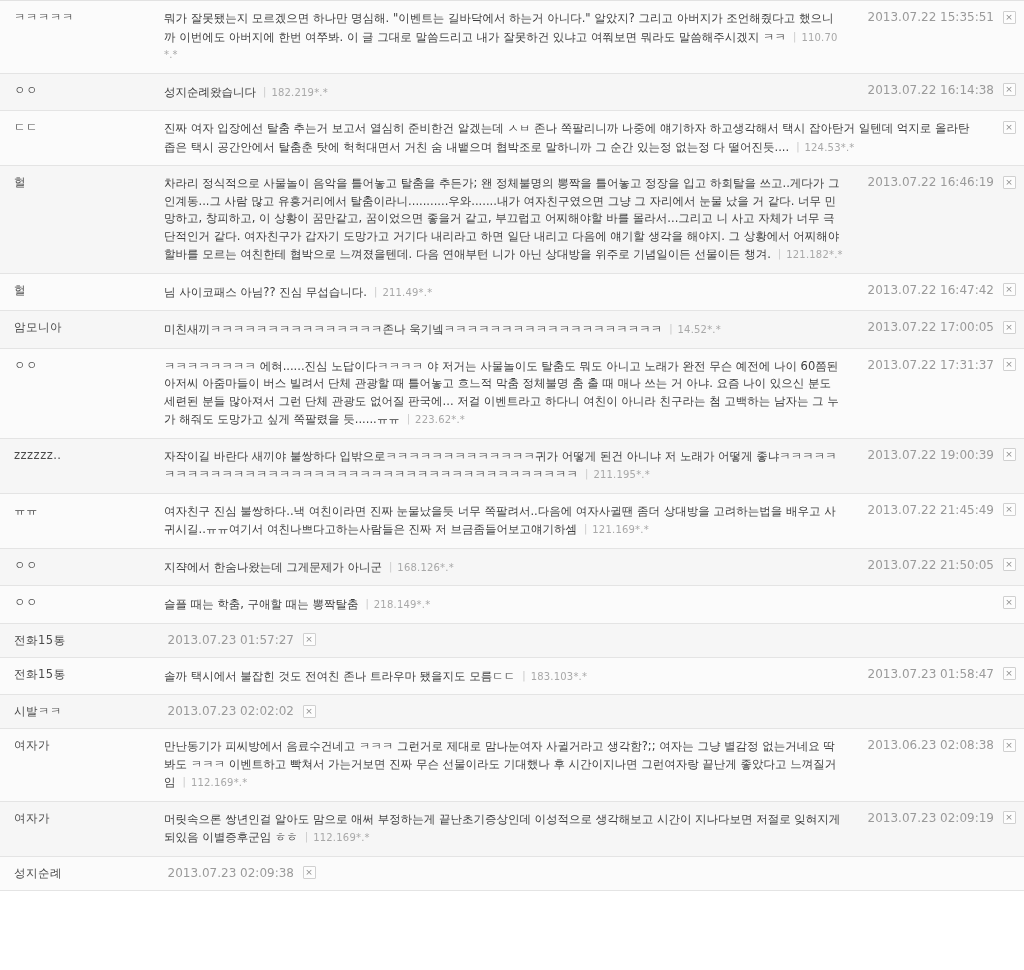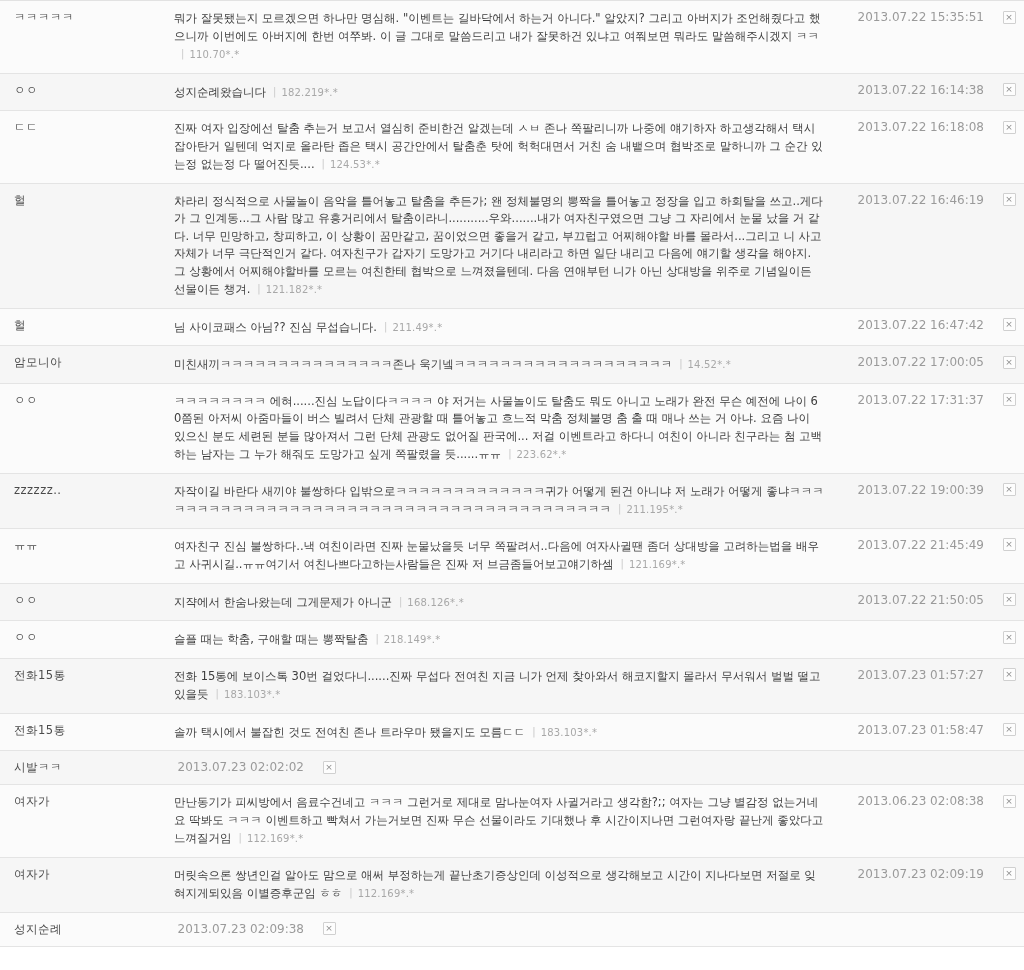--- a/index.html
+++ b/index.html
@@ -18,21 +18,20 @@
     width: 1024px;
     border-top: 1px solid #e2e2e2;
   }
   .comment-row {
     display: flex;
     align-items: stretch;
     border-bottom: 1px solid #e4e4e4;
     background: #fbfbfb;
     min-height: 30px;
     box-sizing: border-box;
-    gap: 10px;
   }
   .comment-row.alt {
     background: #f6f6f6;
   }
   .col-author {
     width: 158px;
     min-width: 158px;
     box-sizing: border-box;
     padding: 9px 8px 9px 14px;
     font-size: 11.5px;
@@ -111,21 +110,20 @@
     </div>
     <div class="comment-row alt">
       <div class="col-author">ㅇㅇ</div>
       <div class="col-body"><span class="body-text">성지순례왔습니다</span><span class="ip-sep">|</span><span class="ip">182.219*.*</span></div>
       <div class="col-date">2013.07.22 16:14:38</div>
       <div class="col-del"><span class="del-btn">×</span></div>
     </div>
     <div class="comment-row">
       <div class="col-author">ㄷㄷ</div>
       <div class="col-body"><span class="body-text">진짜 여자 입장에선 탈춤 추는거 보고서 열심히 준비한건 알겠는데 ㅅㅂ 존나 쪽팔리니까 나중에 얘기하자 하고생각해서 택시 잡아탄거 일텐데 억지로 올라탄 좁은 택시 공간안에서 탈춤춘 탓에 헉헉대면서 거친 숨 내뱉으며 협박조로 말하니까 그 순간 있는정 없는정 다 떨어진듯....</span><span class="ip-sep">|</span><span class="ip">124.53*.*</span></div>
-      <div class="col-date">2013.07.22 16:18:08</div>
       <div class="col-del"><span class="del-btn">×</span></div>
     </div>
     <div class="comment-row alt">
       <div class="col-author">헐</div>
       <div class="col-body"><span class="body-text">차라리 정식적으로 사물놀이 음악을 틀어놓고 탈춤을 추든가; 왠 정체불명의 뽕짝을 틀어놓고 정장을 입고 하회탈을 쓰고..게다가 그 인계동...그 사람 많고 유흥거리에서 탈춤이라니...........우와.......내가 여자친구였으면 그냥 그 자리에서 눈물 났을 거 같다. 너무 민망하고, 창피하고, 이 상황이 꿈만같고, 꿈이었으면 좋을거 같고, 부끄럽고 어찌해야할 바를 몰라서...그리고 니 사고 자체가 너무 극단적인거 같다. 여자친구가 갑자기 도망가고 거기다 내리라고 하면 일단 내리고 다음에 얘기할 생각을 해야지. 그 상황에서 어찌해야할바를 모르는 여친한테 협박으로 느껴졌을텐데. 다음 연애부턴 니가 아닌 상대방을 위주로 기념일이든 선물이든 챙겨.</span><span class="ip-sep">|</span><span class="ip">121.182*.*</span></div>
       <div class="col-date">2013.07.22 16:46:19</div>
       <div class="col-del"><span class="del-btn">×</span></div>
     </div>
     <div class="comment-row">
       <div class="col-author">헐</div>
@@ -163,21 +161,20 @@
       <div class="col-date">2013.07.22 21:50:05</div>
       <div class="col-del"><span class="del-btn">×</span></div>
     </div>
     <div class="comment-row">
       <div class="col-author">ㅇㅇ</div>
       <div class="col-body"><span class="body-text">슬플 때는 학춤, 구애할 때는 뽕짝탈춤</span><span class="ip-sep">|</span><span class="ip">218.149*.*</span></div>
       <div class="col-del"><span class="del-btn">×</span></div>
     </div>
     <div class="comment-row alt">
       <div class="col-author">전화15통</div>
-      <div class="col-body"><span class="body-text">전화 15통에 보이스톡 30번 걸었다니......진짜 무섭다 전여친 지금 니가 언제 찾아와서 해코지할지 몰라서 무서워서 벌벌 떨고 있을듯</span><span class="ip-sep">|</span><span class="ip">183.103*.*</span></div>
       <div class="col-date">2013.07.23 01:57:27</div>
       <div class="col-del"><span class="del-btn">×</span></div>
     </div>
     <div class="comment-row">
       <div class="col-author">전화15통</div>
       <div class="col-body"><span class="body-text">솔까 택시에서 불잡힌 것도 전여친 존나 트라우마 됐을지도 모름ㄷㄷ</span><span class="ip-sep">|</span><span class="ip">183.103*.*</span></div>
       <div class="col-date">2013.07.23 01:58:47</div>
       <div class="col-del"><span class="del-btn">×</span></div>
     </div>
     <div class="comment-row alt">

